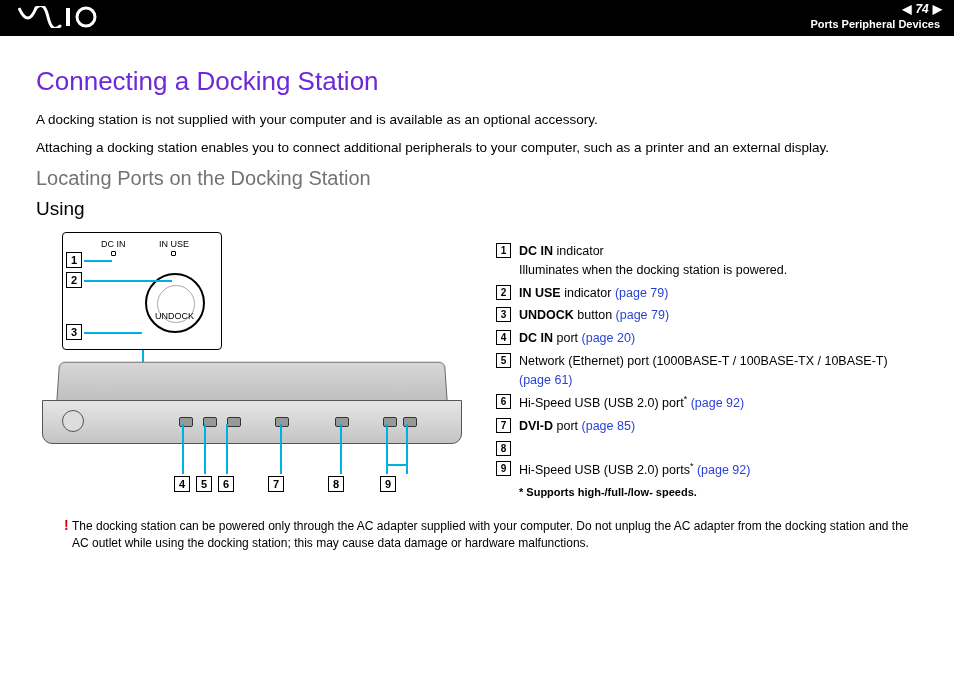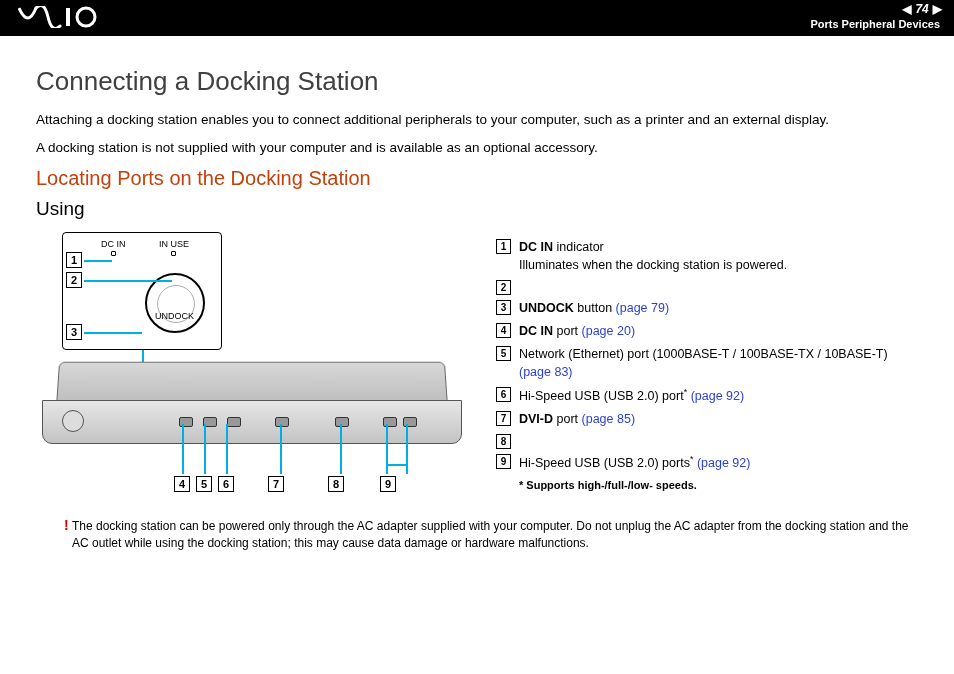--- a/index.html
+++ b/index.html
@@ -47,44 +47,44 @@
     font-weight: bold;
     color: #fff;
   }
   .content {
     padding: 30px 36px 10px 36px;
   }
   h1 {
     font-size: 26px;
     font-weight: normal;
     margin-bottom: 14px;
-    color: #404040;
+    color: #6d28d9;
   }
   .intro p {
     font-size: 13.5px;
     line-height: 1.35;
     margin-bottom: 10px;
     color: #000;
   }
   h2 {
-    color: #c2410c;
+    color: #737373;
     font-size: 20px;
     font-weight: normal;
     margin-top: 10px;
     margin-bottom: 8px;
   }
   h3 {
     font-size: 19px;
     font-weight: normal;
     margin-bottom: 8px;
     color: #000;
   }
   .diagram-row {
     display: flex;
-    align-items: center;
+    align-items: flex-end;
     gap: 20px;
   }
   .diagram-box {
     width: 440px;
     height: 272px;
     position: relative;
     flex-shrink: 0;
   }
   
   .inset {
@@ -251,22 +251,22 @@
     <span class="arrow">◀</span>
     <span>74</span>
     <span class="arrow">▶</span>
   </div>
   <div class="section-name">Ports Peripheral Devices</div>
 </div>
 
 <div class="content">
   <h1>Connecting a Docking Station</h1>
   <div class="intro">
+    <p>A docking station is not supplied with your computer and is available as an optional accessory.</p>
     <p>Attaching a docking station enables you to connect additional peripherals to your computer, such as a printer and an external display.</p>
-    <p>A docking station is not supplied with your computer and is available as an optional accessory.</p>
   </div>
   <h2>Locating Ports on the Docking Station</h2>
   <h3>Using</h3>
 
   <div class="diagram-row">
     <div class="diagram-box">
       <div class="inset">
         <span class="lbl dcin-lbl">DC IN</span>
         <span class="lbl inuse-lbl">IN USE</span>
         <span class="led led1"></span>
@@ -314,32 +314,33 @@
     </div>
 
     <div class="legend">
 
     <div class="legend-item">
           <span class="box">1</span>
           <span class="txt"><b>DC IN</b> indicator<span class="sub">Illuminates when the docking station is powered.</span></span>
         </div>
         <div class="legend-item">
           <span class="box">2</span>
+          <span class="txt"><b>IN USE</b> indicator <span class="link">(page 79)</span></span>
         </div>
         <div class="legend-item">
           <span class="box">3</span>
           <span class="txt"><b>UNDOCK</b> button <span class="link">(page 79)</span></span>
         </div>
         <div class="legend-item">
           <span class="box">4</span>
           <span class="txt"><b>DC IN</b> port <span class="link">(page 20)</span></span>
         </div>
         <div class="legend-item">
           <span class="box">5</span>
-          <span class="txt">Network (Ethernet) port (1000BASE-T / 100BASE-TX / 10BASE-T) <span class="link">(page 83)</span></span>
+          <span class="txt">Network (Ethernet) port (1000BASE-T / 100BASE-TX / 10BASE-T) <span class="link">(page 61)</span></span>
         </div>
         <div class="legend-item">
           <span class="box">6</span>
           <span class="txt">Hi-Speed USB (USB 2.0) port<span class="sup">*</span><span class="link"> (page 92)</span></span>
         </div>
         <div class="legend-item">
           <span class="box">7</span>
           <span class="txt"><b>DVI-D</b> port <span class="link">(page 85)</span></span>
         </div>
         <div class="legend-item">

